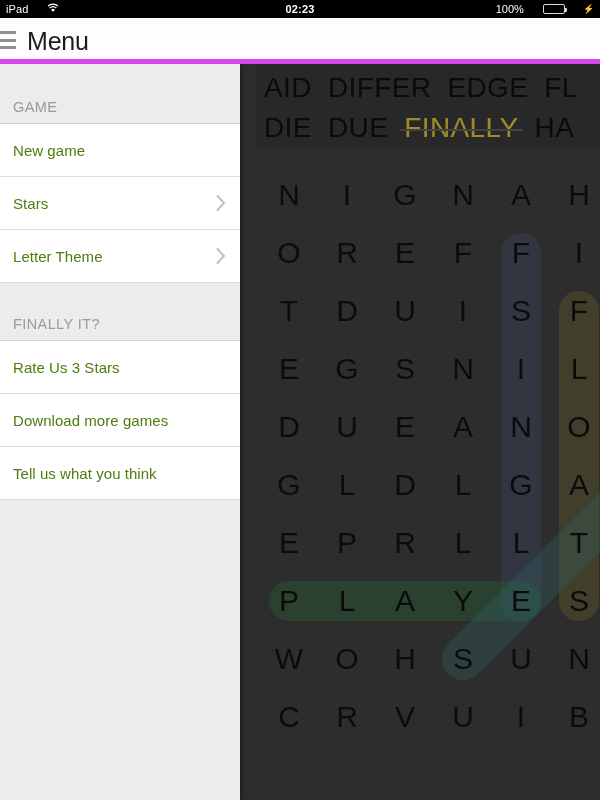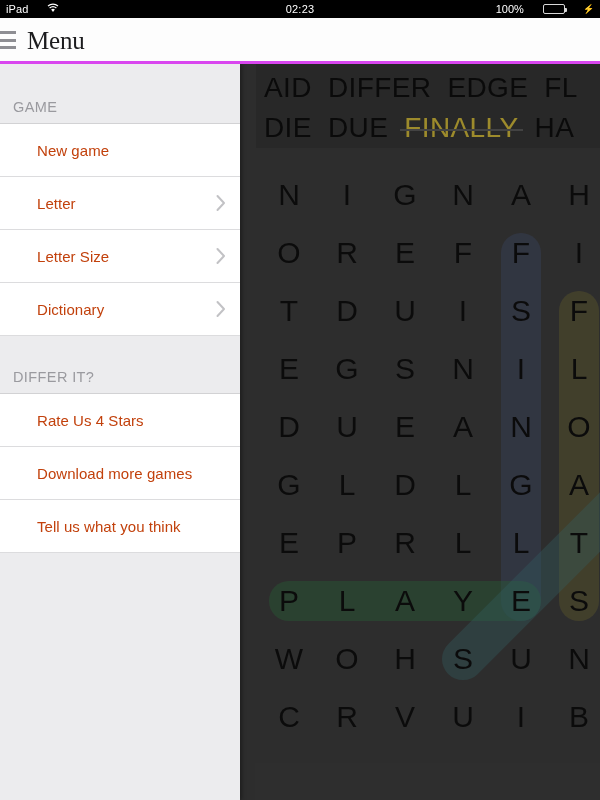--- a/index.html
+++ b/index.html
@@ -48,20 +48,21 @@
   .sb-center {
     position: absolute;
     left: 0; top: 0;
     width: 600px;
     height: 18px;
     display: flex;
     align-items: center;
     justify-content: center;
     font-size: 11px;
     letter-spacing: 0.2px;
+    font-weight: bold;
   }
   .sb-right {
     position: absolute;
     right: 5px; top: 0;
     height: 18px;
     display: flex;
     align-items: center;
     gap: 19px;
   }
   .sb-pct { font-size: 11px; }
@@ -91,24 +92,23 @@
   }
   .bolt { font-size: 9px; color: #ffffff; line-height: 10px; }
 
   
   .nav-bar {
     position: absolute;
     top: 18px; left: 0;
     width: 600px;
     height: 46px;
     background: #fdfdfd;
-    border-bottom: 3px solid #d946ef;
+    border-bottom: 5px solid #d946ef;
     box-sizing: border-box;
     z-index: 55;
-    font-family: Liberation Serif, serif;
   }
   .hamburger {
     position: absolute;
     left: 0px;
     top: 12px;
     width: 18px;
     height: 20px;
     display: flex;
     flex-direction: column;
     justify-content: space-between;
@@ -166,23 +166,22 @@
     display: flex;
     align-items: center;
     padding: 0 13px;
     box-sizing: border-box;
     border-bottom: 1px solid #dcdcde;
     position: relative;
   }
   .cell:last-child { border-bottom: 1px solid #cdcdcf; }
   .cell-label {
     font-size: 15px;
-    color: #c2410c;
+    color: #4d7c0f;
     letter-spacing: 0.05px;
-    margin-left: 24px;
   }
   .chevron {
     position: absolute;
     right: 14px;
     top: 50%;
     transform: translateY(-50%);
     width: 10px;
     height: 17px;
   }
   .chevron svg { display: block; }
@@ -335,47 +334,39 @@
   </div>
 
   <div class="sidebar">
 
     <div class="section-header first">GAME</div>
     <div class="cell">
       <span class="cell-label">New game</span>
     </div>
 
     <div class="cell">
-      <span class="cell-label">Letter</span>
+      <span class="cell-label">Stars</span>
       <span class="chevron">
         <svg width="10" height="17" viewBox="0 0 10 17">
             <path d="M1.5 1.5 L8 8.5 L1.5 15.5" stroke="#c2c2c5" stroke-width="2" fill="none" stroke-linecap="round" stroke-linejoin="round"></path>
           </svg>
       </span>
     </div>
     <div class="cell">
-      <span class="cell-label">Letter Size</span>
+      <span class="cell-label">Letter Theme</span>
       <span class="chevron">
         <svg width="10" height="17" viewBox="0 0 10 17">
             <path d="M1.5 1.5 L8 8.5 L1.5 15.5" stroke="#c2c2c5" stroke-width="2" fill="none" stroke-linecap="round" stroke-linejoin="round"></path>
           </svg>
       </span>
     </div>
-    <div class="cell">
-      <span class="cell-label">Dictionary</span>
-      <span class="chevron">
-        <svg width="10" height="17" viewBox="0 0 10 17">
-            <path d="M1.5 1.5 L8 8.5 L1.5 15.5" stroke="#c2c2c5" stroke-width="2" fill="none" stroke-linecap="round" stroke-linejoin="round"></path>
-          </svg>
-      </span>
-    </div>
-
-    <div class="section-header">DIFFER IT?</div>
-    <div class="cell">
-      <span class="cell-label">Rate Us 4 Stars</span>
+
+    <div class="section-header">FINALLY IT?</div>
+    <div class="cell">
+      <span class="cell-label">Rate Us 3 Stars</span>
     </div>
     <div class="cell">
       <span class="cell-label">Download more games</span>
     </div>
     <div class="cell">
       <span class="cell-label">Tell us what you think</span>
     </div>
 
     <div class="sidebar-filler"></div>
   </div>

